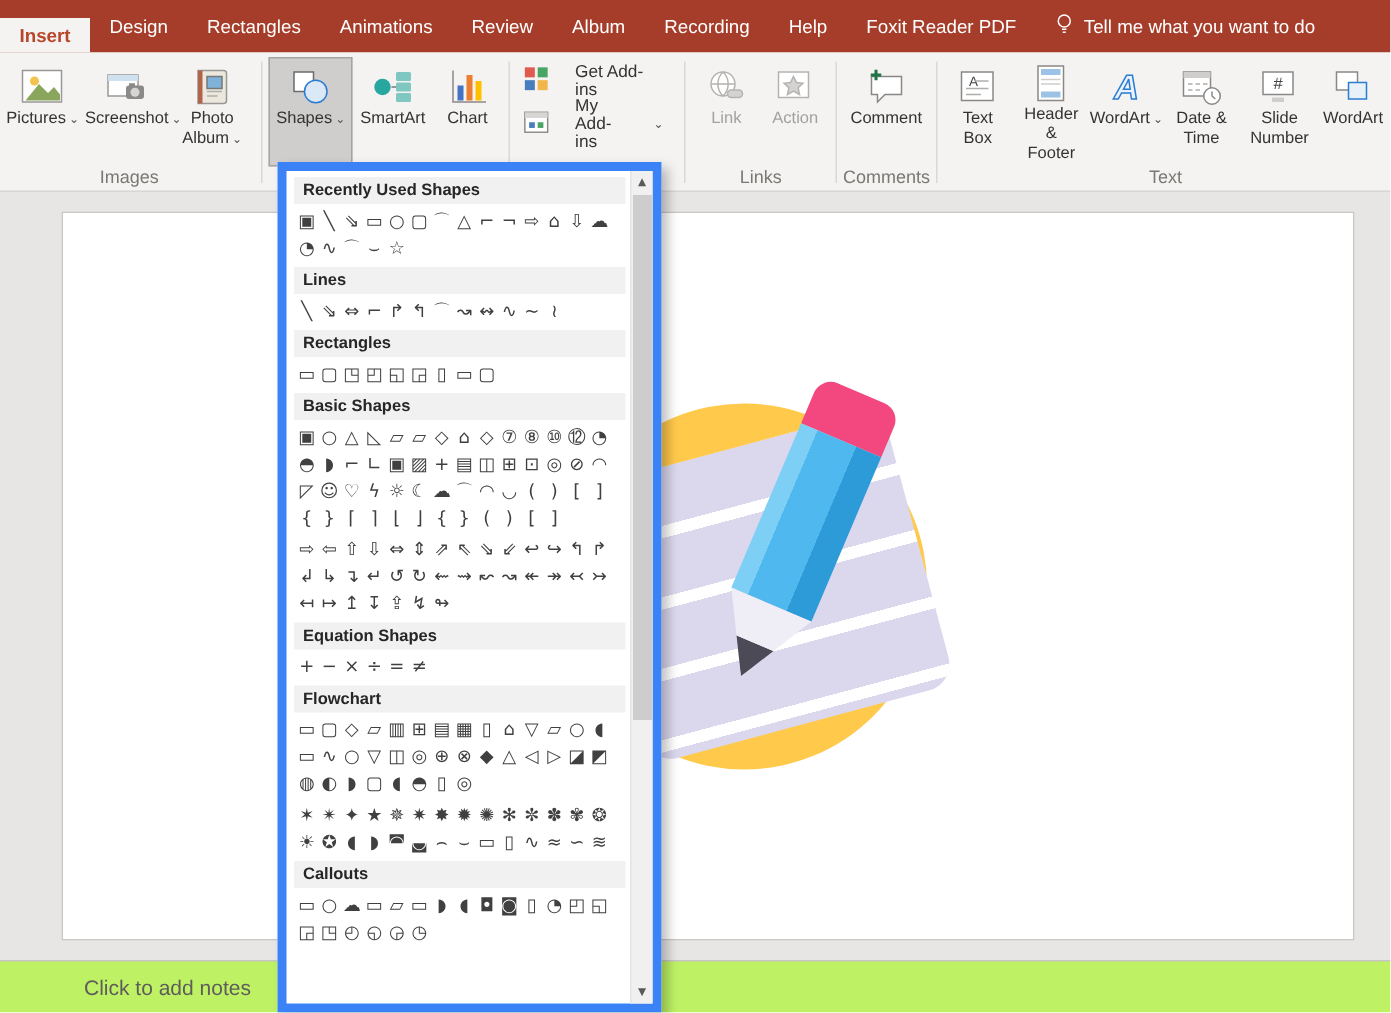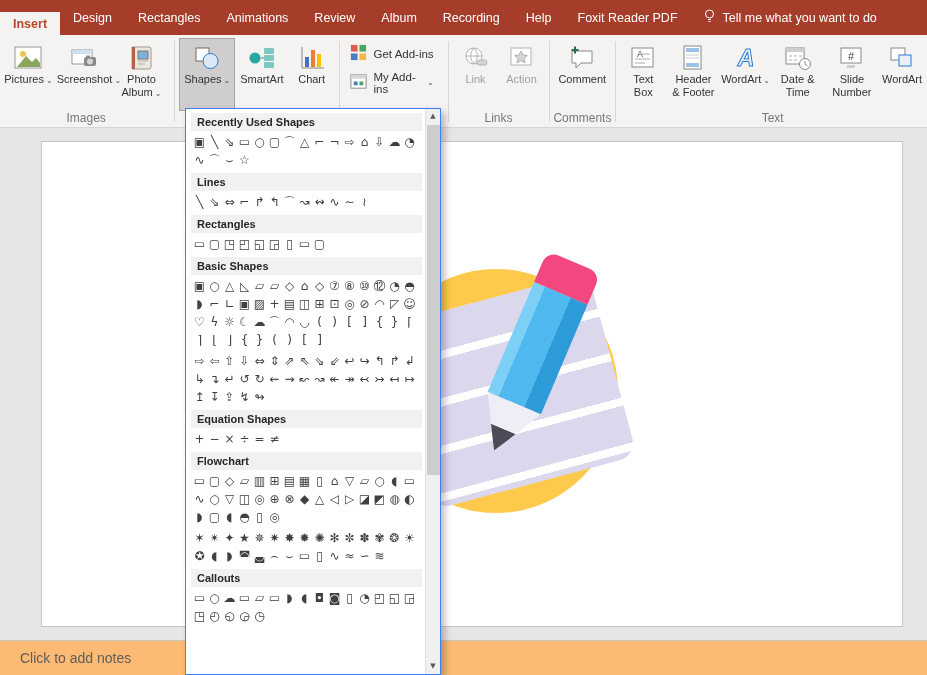--- a/index.html
+++ b/index.html
@@ -21,21 +21,21 @@
   .vsep   { width:1px; background:#DAD8D6; margin:6px 2px 5px; }
   .bigbtn { min-width:46px; max-width:60px; height:73px; padding:3px 4px 1px; display:flex; flex-direction:column;
             align-items:center; border:1px solid transparent; cursor:pointer; }
   .bigbtn.selected { background:var(--selection-gray,#D0CECC); border-color:#A6A4A2; }
   .bigbtn.disabled { cursor:default; }
   .bigbtn.disabled .blabel { color:#A3A19E; }
   .ricon { height:31px; display:flex; align-items:center; justify-content:center; }
   .blabel { font-size:11px; color:#333; text-align:center; line-height:13px; max-width:54px; }
   .chev { font-size:8px; color:#555; margin-left:2px; font-family:"DejaVu Sans",sans-serif; }
   .addins { display:flex; flex-direction:column; justify-content:flex-start; padding:4px 4px 0; }
-  .stackbtn { display:flex; align-items:center; gap:6px; height:25px; margin:2px 0; padding:2px 8px 2px 3px;
+  .stackbtn { display:flex; align-items:center; gap:16px; height:25px; margin:2px 0; padding:2px 8px 2px 3px;
               font-size:11.5px; color:#333; cursor:pointer; }
 
   
   .workspace { position:absolute; top:128px; left:0; right:0; bottom:35px; background:#E8E6E4; }
   .slide { position:absolute; left:41px; top:13px; width:862px; height:486px; background:#fff;
            border:1px solid #C9C7C5; overflow:hidden; }
 
   
   .illus-circle { position:absolute; left:332px; top:127px; width:244px; height:244px; border-radius:50%;
                   background:var(--illustration-yellow,#FFC94B); }
@@ -43,26 +43,26 @@
                     transform:rotate(-15deg);
                     background:repeating-linear-gradient(180deg, var(--illustration-lavender,#DBD8EE) 0 38px, #ffffff 38px 46px); }
   .pencil { position:absolute; left:463px; top:112px; width:58px; height:205px; transform:rotate(23deg); }
   .pencil .eraser { height:34px; background:var(--pencil-pink,#F2487F); border-radius:12px 12px 0 0; }
   .pencil .pbody  { height:119px; background:linear-gradient(90deg,#7ECFF6 0 12px, var(--pencil-blue,#4FB8EE) 12px 40px, #2D9BD8 40px); }
   .pencil .wood   { height:52px; background:#EFEEF7; clip-path:polygon(0 0,100% 0,50% 100%); position:relative; }
   .pencil .lead   { position:absolute; bottom:0; left:25%; width:50%; height:46%;
                     background:var(--pencil-tip,#4C4A57); clip-path:polygon(0 0,100% 0,50% 100%); }
 
   
-  .notesbar { position:absolute; left:0; right:0; bottom:0; height:35px; background:#fdba74;
-              border-top:1px solid #C8C6C4; font-size:14px; color:#5f5d5b; line-height:34px; padding-left:20px; }
+  .notesbar { position:absolute; left:0; right:0; bottom:0; height:35px; background:#bef264;
+              border-top:1px solid #C8C6C4; font-size:14px; color:#5f5d5b; line-height:34px; padding-left:56px; }
 
   
   .shapes-dropdown { position:absolute; left:185px; top:108px; width:256px; height:567px; background:#fff;
-                     border:1px solid #3b82f6; box-shadow:4px 4px 7px rgba(0,0,0,.25); z-index:50; display:flex; }
+                     border:6px solid #3b82f6; box-shadow:4px 4px 7px rgba(0,0,0,.25); z-index:50; display:flex; }
   .menu-body { flex:1; overflow:hidden; padding:2px 1px 0 5px; }
   .sec-title { background:#F1F1F1; margin:2px 2px 1px 0; padding:3px 6px; font-weight:bold; font-size:11px; color:#262626; }
   .sec-icons { display:flex; flex-wrap:wrap; padding:1px 0 2px 1px; }
   .shape-glyph { width:15px; height:18px; line-height:18px; font-size:12px; text-align:center; color:#404040;
                  font-family:"DejaVu Sans",sans-serif; cursor:pointer; }
   .scrollbar { width:15px; background:#F0F0F0; border-left:1px solid #E3E3E3; display:flex; flex-direction:column; }
   .scroll-btn { height:15px; font-size:7px; color:#5A5A5A; text-align:center; line-height:15px; cursor:pointer;
                 font-family:"DejaVu Sans",sans-serif; }
   .scroll-track { flex:1; position:relative; }
   .scroll-thumb { position:absolute; top:1px; left:1px; width:13px; height:350px; background:#CDCDCD; cursor:pointer; }

